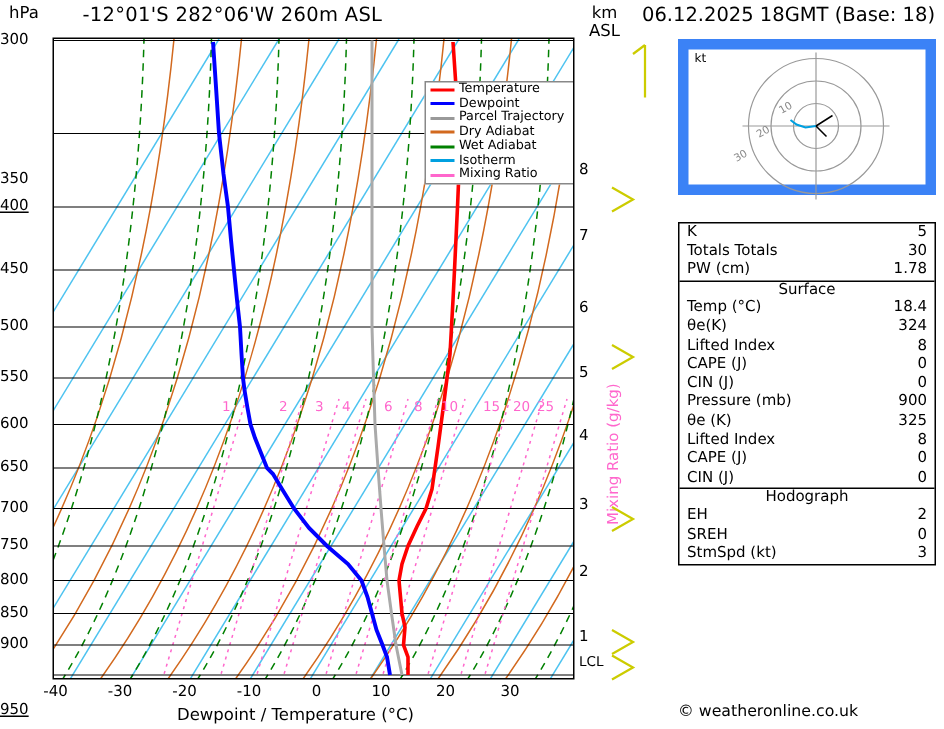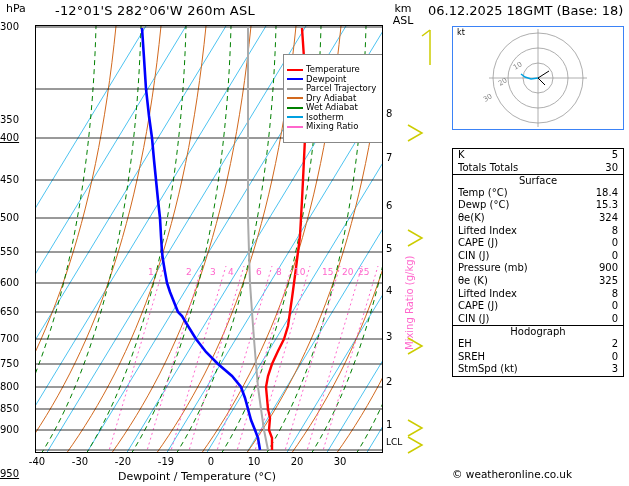--- a/index.html
+++ b/index.html
@@ -32,28 +32,28 @@
   .ylab { position:absolute; right:0; width:32px; font-size:10px; }
   .xlab { position:absolute; font-size:10px; text-align:center; width:30px; }
   .axis-title { position:absolute; font-size:11px; }
 
   
   .kmlab { position:absolute; left:386px; font-size:10px; }
 
   
   .legend {
     position:absolute; left:247px; top:28px; width:112px;
-    background:#fff; border:1px solid #888; padding:10px 3px;
+    background:#fff; border:1px solid #888; padding:0 3px;
     font-size:8.5px; line-height:9.5px;
   }
   .legend div { display:flex; align-items:center; height:9.5px; }
   .legend i { display:inline-block; width:16px; height:0; border-top-width:2px; border-top-style:solid; margin-right:3px; }
 
   
-  .hodo-box { position:absolute; left:452px; top:26px; width:172px; height:104px; border:1px solid #3b82f6; background:#fff; }
+  .hodo-box { position:absolute; left:452px; top:26px; width:172px; height:104px; border:7px solid #3b82f6; background:#fff; }
   .hodo-kt { position:absolute; left:4px; top:1px; font-size:8px; }
 
   .tbl { position:absolute; left:452px; width:172px; border:1px solid #000; background:#fff; font-size:10px; }
   .tbl .row { display:flex; justify-content:space-between; padding:0 5px; line-height:12.6px; height:12.6px;}
   .tbl .hd { text-align:center; display:block; line-height:12.6px; height:12.6px; }
   .sep { border-top:1px solid #000; }
 
   .credit { position:absolute; left:452px; top:468px; font-size:10.5px; }
 
   .mixlabel {
@@ -210,21 +210,21 @@
   <div class="ylab" style="left:0; top:333px;">700</div>
   <div class="ylab" style="left:0; top:358px;">750</div>
   <div class="ylab" style="left:0; top:381px;">800</div>
   <div class="ylab" style="left:0; top:403px;">850</div>
   <div class="ylab" style="left:0; top:424px;">900</div>
   <div class="ylab" style="left:0; top:468px;text-decoration:underline;">950</div>
 
   <div class="xlab" style="left:22px;  top:456px;">-40</div>
   <div class="xlab" style="left:65px;  top:456px;">-30</div>
   <div class="xlab" style="left:108px; top:456px;">-20</div>
-  <div class="xlab" style="left:151px; top:456px;">-19</div>
+  <div class="xlab" style="left:151px; top:456px;">-10</div>
   <div class="xlab" style="left:196px; top:456px;">0</div>
   <div class="xlab" style="left:239px; top:456px;">10</div>
   <div class="xlab" style="left:282px; top:456px;">20</div>
   <div class="xlab" style="left:325px; top:456px;">30</div>
 
   <div class="axis-title" style="left:118px; top:470px;">Dewpoint / Temperature (°C)</div>
 
   <div class="kmlab" style="top:419px;">1</div>
   <div class="kmlab" style="top:376px;">2</div>
   <div class="kmlab" style="top:331px;">3</div>
@@ -270,30 +270,30 @@
 
   <div class="tbl" style="top:148px;">
     <div class="row">
         <span>K</span>
         <span>5</span>
       </div>
     <div class="row">
         <span>Totals Totals</span>
         <span>30</span>
       </div>
+    <div class="row">
+        <span>PW (cm)</span>
+        <span>1.78</span>
+      </div>
     <div class="hd sep">Surface</div>
     <div class="row">
         <span>Temp (°C)</span>
         <span>18.4</span>
       </div>
     <div class="row">
-        <span>Dewp (°C)</span>
-        <span>15.3</span>
-      </div>
-    <div class="row">
         <span>θe(K)</span>
         <span>324</span>
       </div>
     <div class="row">
         <span>Lifted Index</span>
         <span>8</span>
       </div>
     <div class="row">
         <span>CAPE (J)</span>
         <span>0</span>

